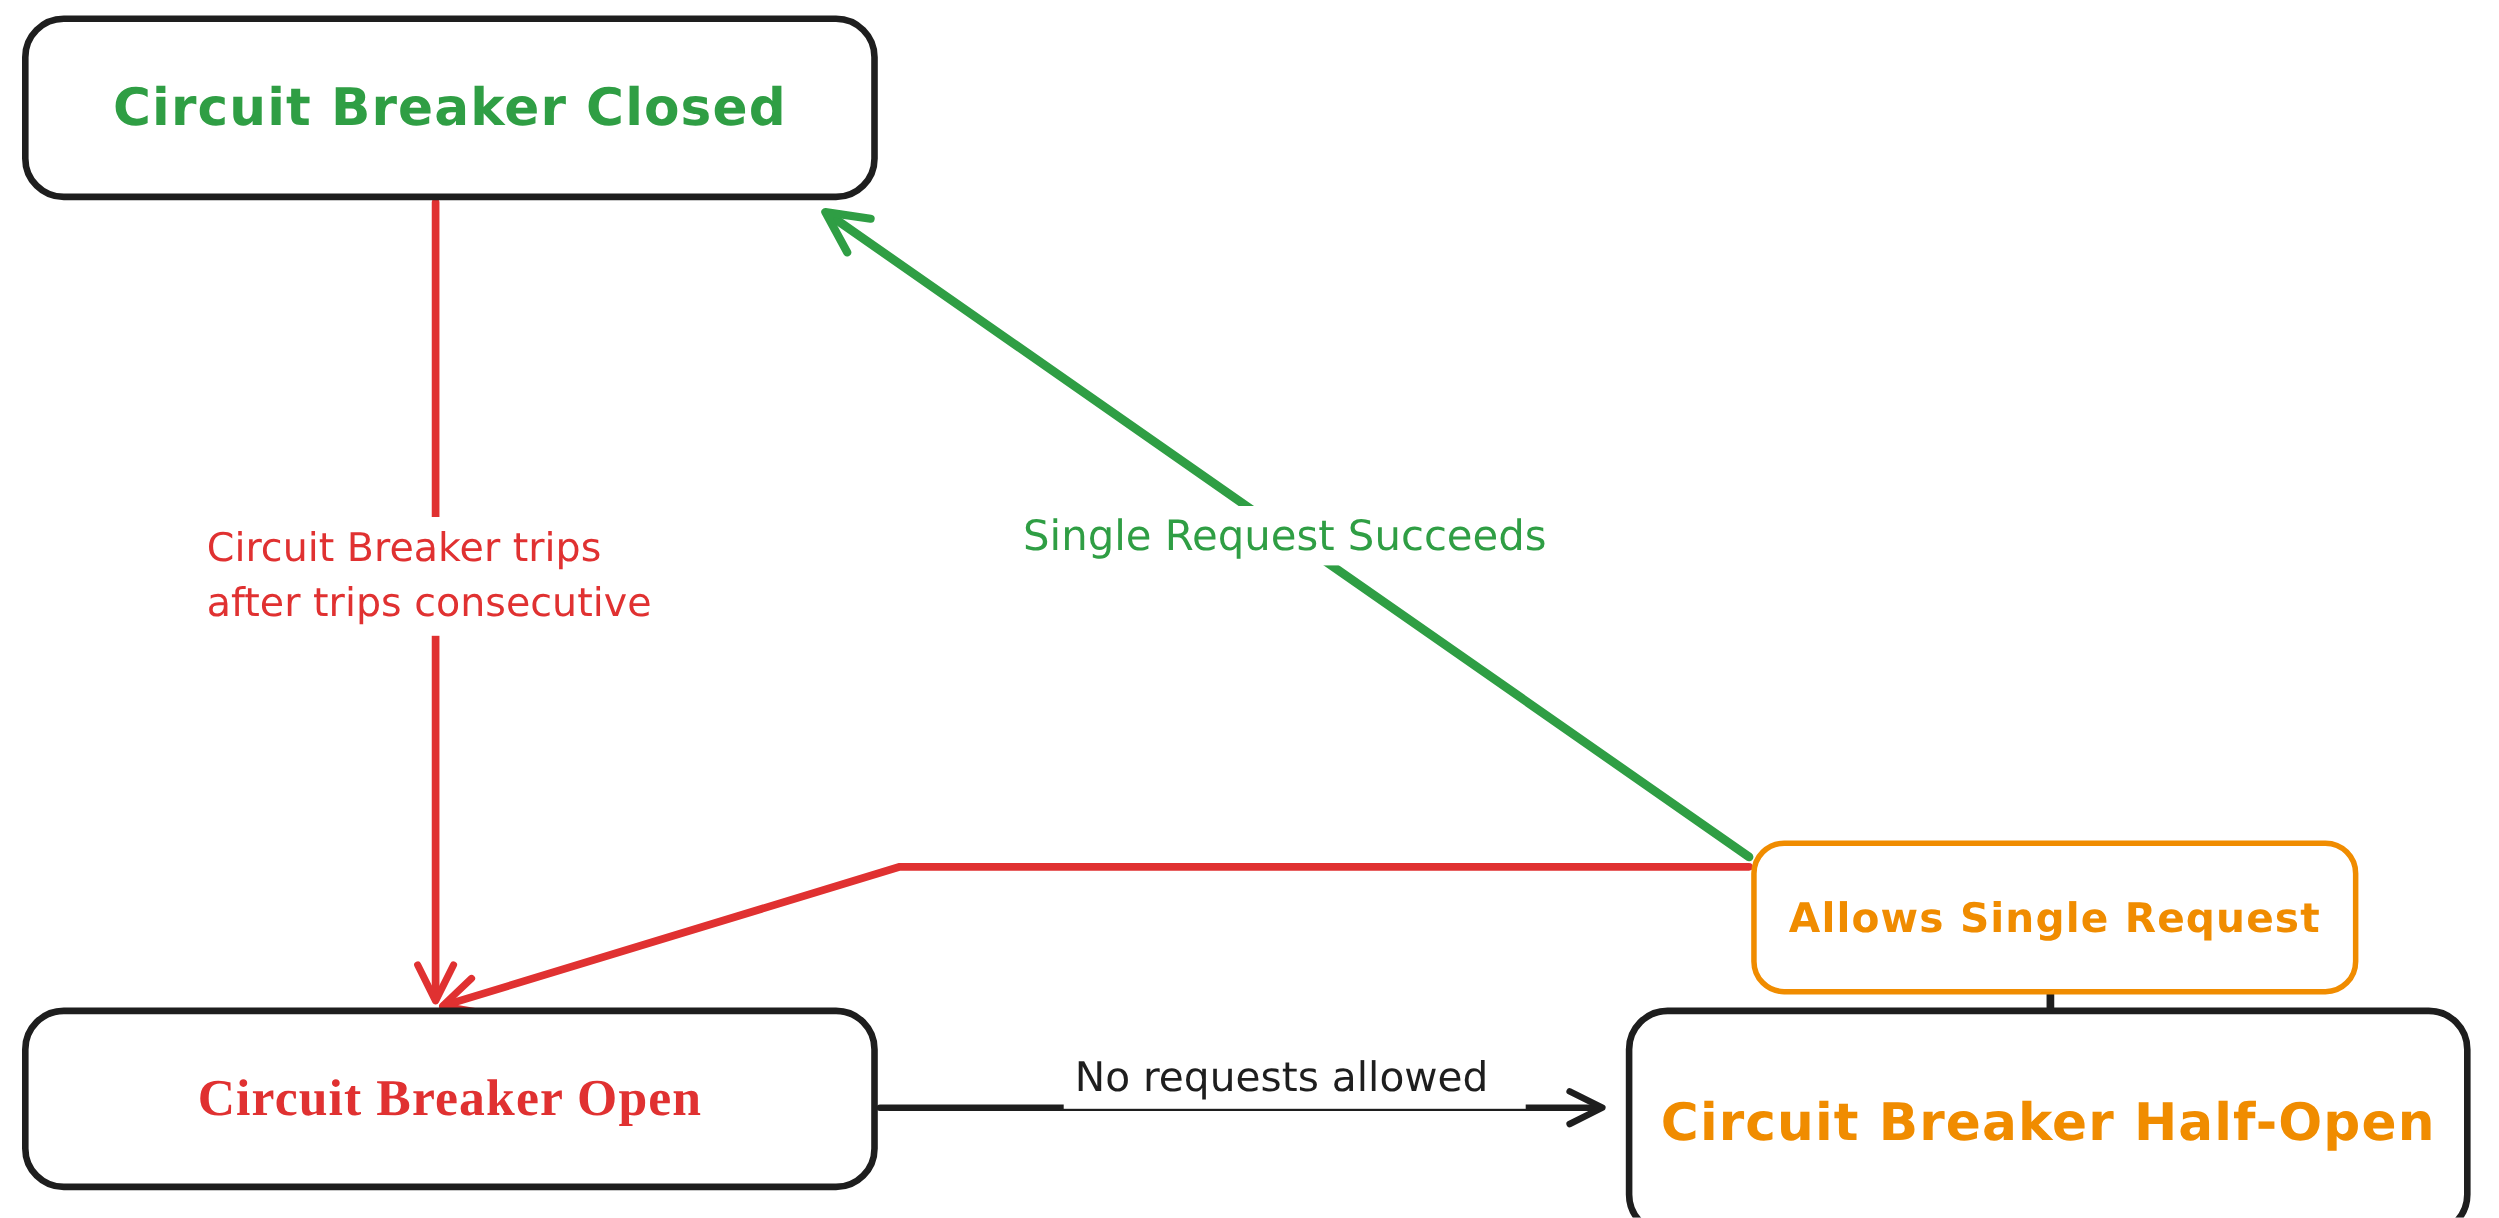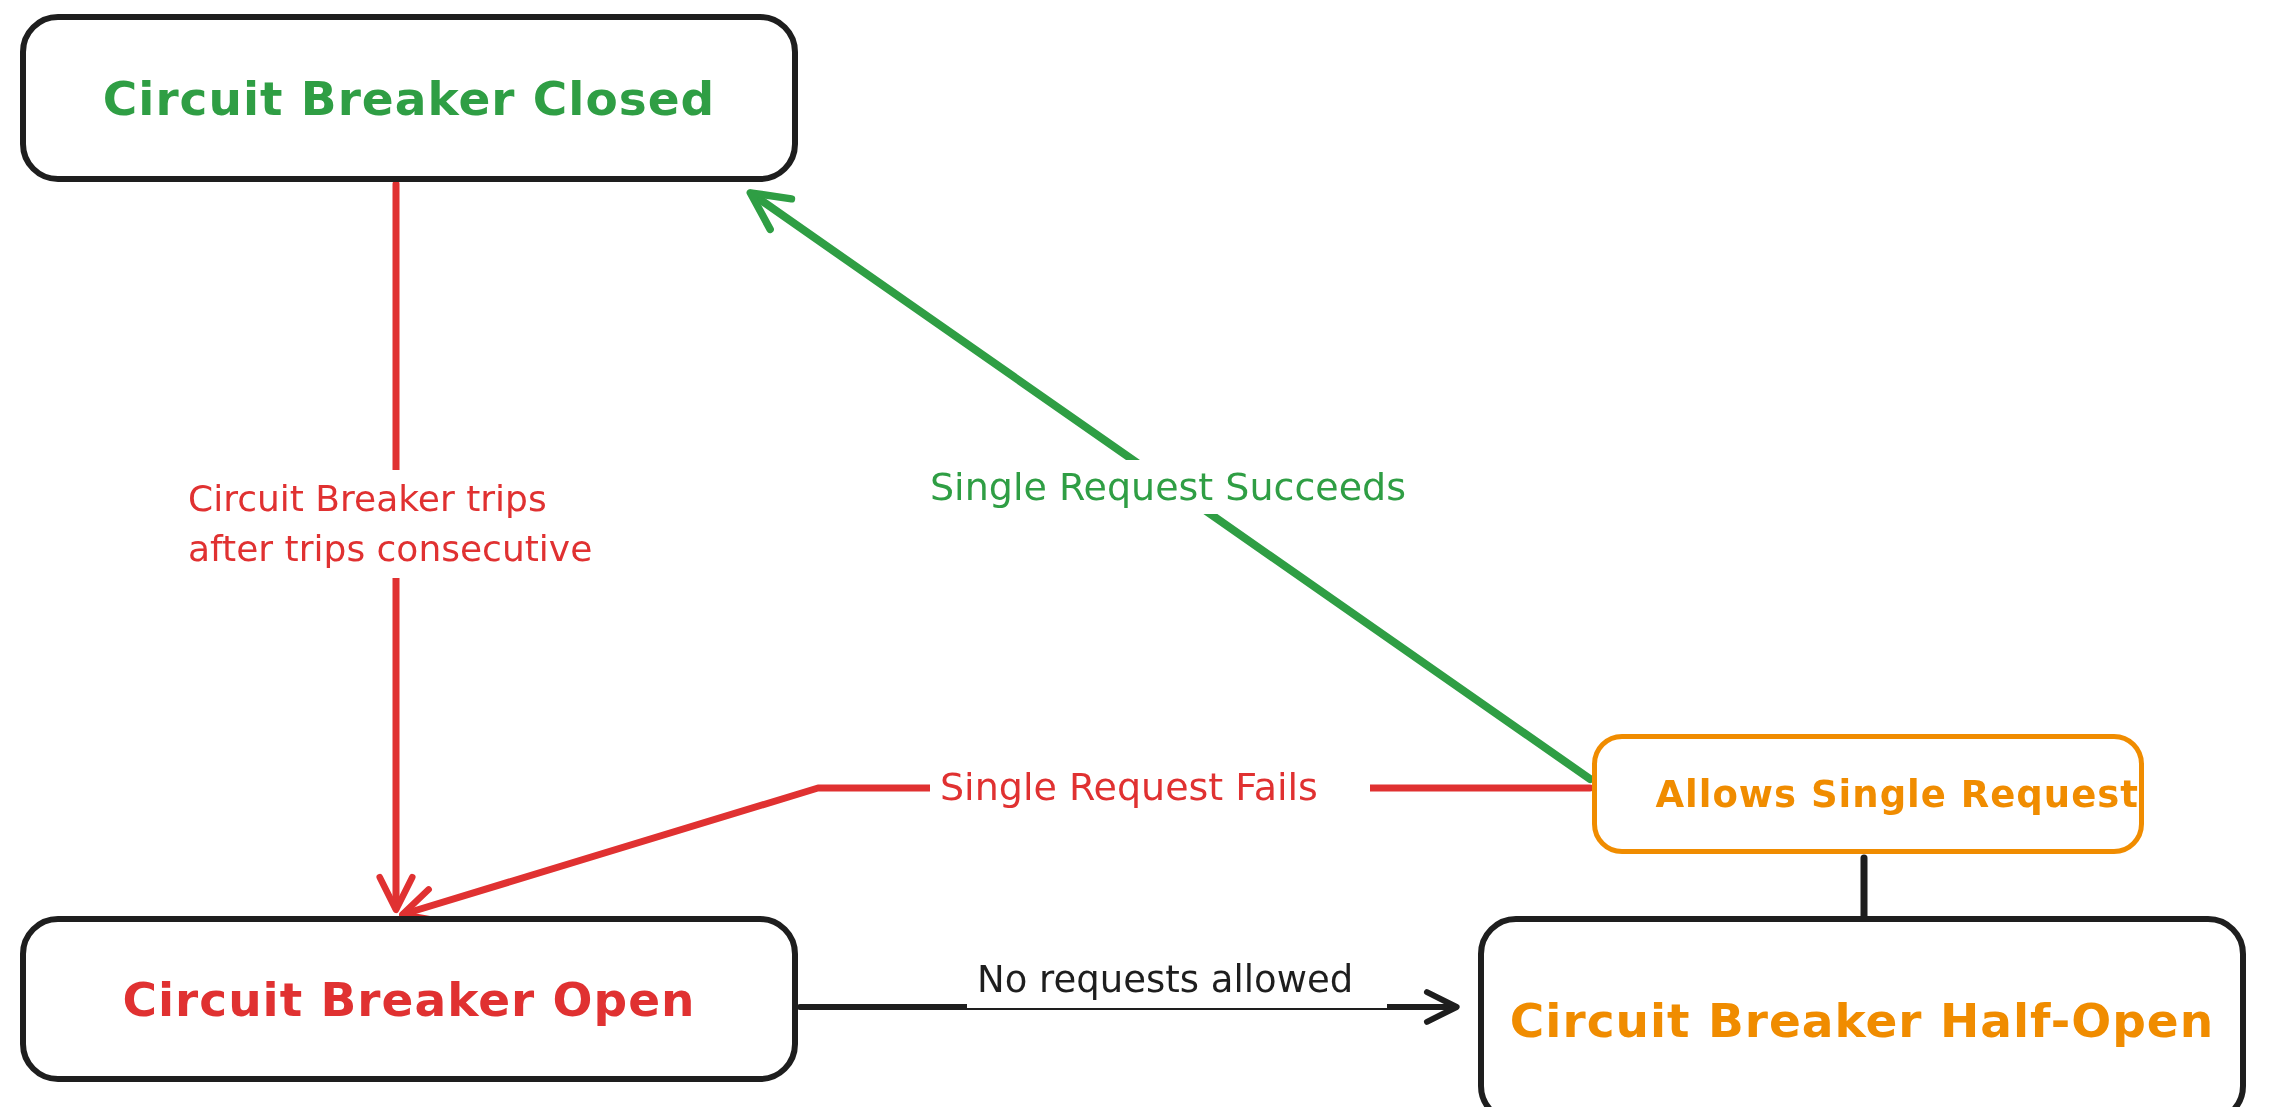--- a/index.html
+++ b/index.html
@@ -16,24 +16,24 @@
     position:absolute; z-index:2; box-sizing:border-box;
     background:var(--background);
     border:6px solid var(--ink); border-radius:38px;
     display:flex; align-items:center; justify-content:center;
     text-align:center;
   }
   .node .node-label{font-weight:bold; letter-spacing:1px;}
   .node-closed   {left:20px;  top:14px;  width:778px; height:168px;}
   .node-closed .node-label{color:var(--green); font-size:47px;}
   .node-open     {left:20px;  top:916px; width:778px; height:166px;}
-  .node-open .node-label{color:var(--red); font-size:47px;}
+  .node-open .node-label{color:var(--red); font-size:47px;font-family:Liberation Serif, serif;}
   .node-halfopen {left:1478px;top:916px; width:768px; height:208px;}
   .node-halfopen .node-label{color:var(--orange); font-size:47px;}
-  .node-allows   {left:1592px;top:734px; width:552px; height:120px; border:5px solid var(--orange); border-radius:30px;justify-content:flex-end;}
+  .node-allows   {left:1592px;top:764px; width:552px; height:140px; border:5px solid var(--orange); border-radius:30px;}
   .node-allows .node-label{color:var(--orange); font-size:37px; font-weight:bold;}
   .edge-label{
     position:absolute; z-index:3; background:var(--background);
     text-align:left; padding:4px 10px;
   }
   .edge-label .line{display:block; white-space:nowrap;}
   .label-trip{left:178px; top:470px; width:450px; color:var(--red); font-size:36px; line-height:50px;}
   .label-succeeds{left:920px; top:460px; width:480px; color:var(--green); font-size:38px; line-height:46px;}
   .label-fails{left:930px; top:760px; width:420px; color:var(--red); font-size:38px; line-height:46px;}
   .label-delay{left:967px; top:952px; width:400px; color:var(--ink); font-size:37px; line-height:48px;}
@@ -85,21 +85,18 @@
 
   <div class="edge-label label-trip">
     <span class="line">Circuit Breaker trips</span>
     <span class="line">after trips consecutive</span>
   </div>
 
   <div class="edge-label label-succeeds">
     <span class="line">Single Request Succeeds</span>
   </div>
 
-  <div class="edge-label label-fails">
-    <span class="line">Single Request Fails</span>
-  </div>
 
   <div class="edge-label label-delay">
     <span class="line">No requests allowed</span>
   </div>
 
 </div>
 
 </body></html>

